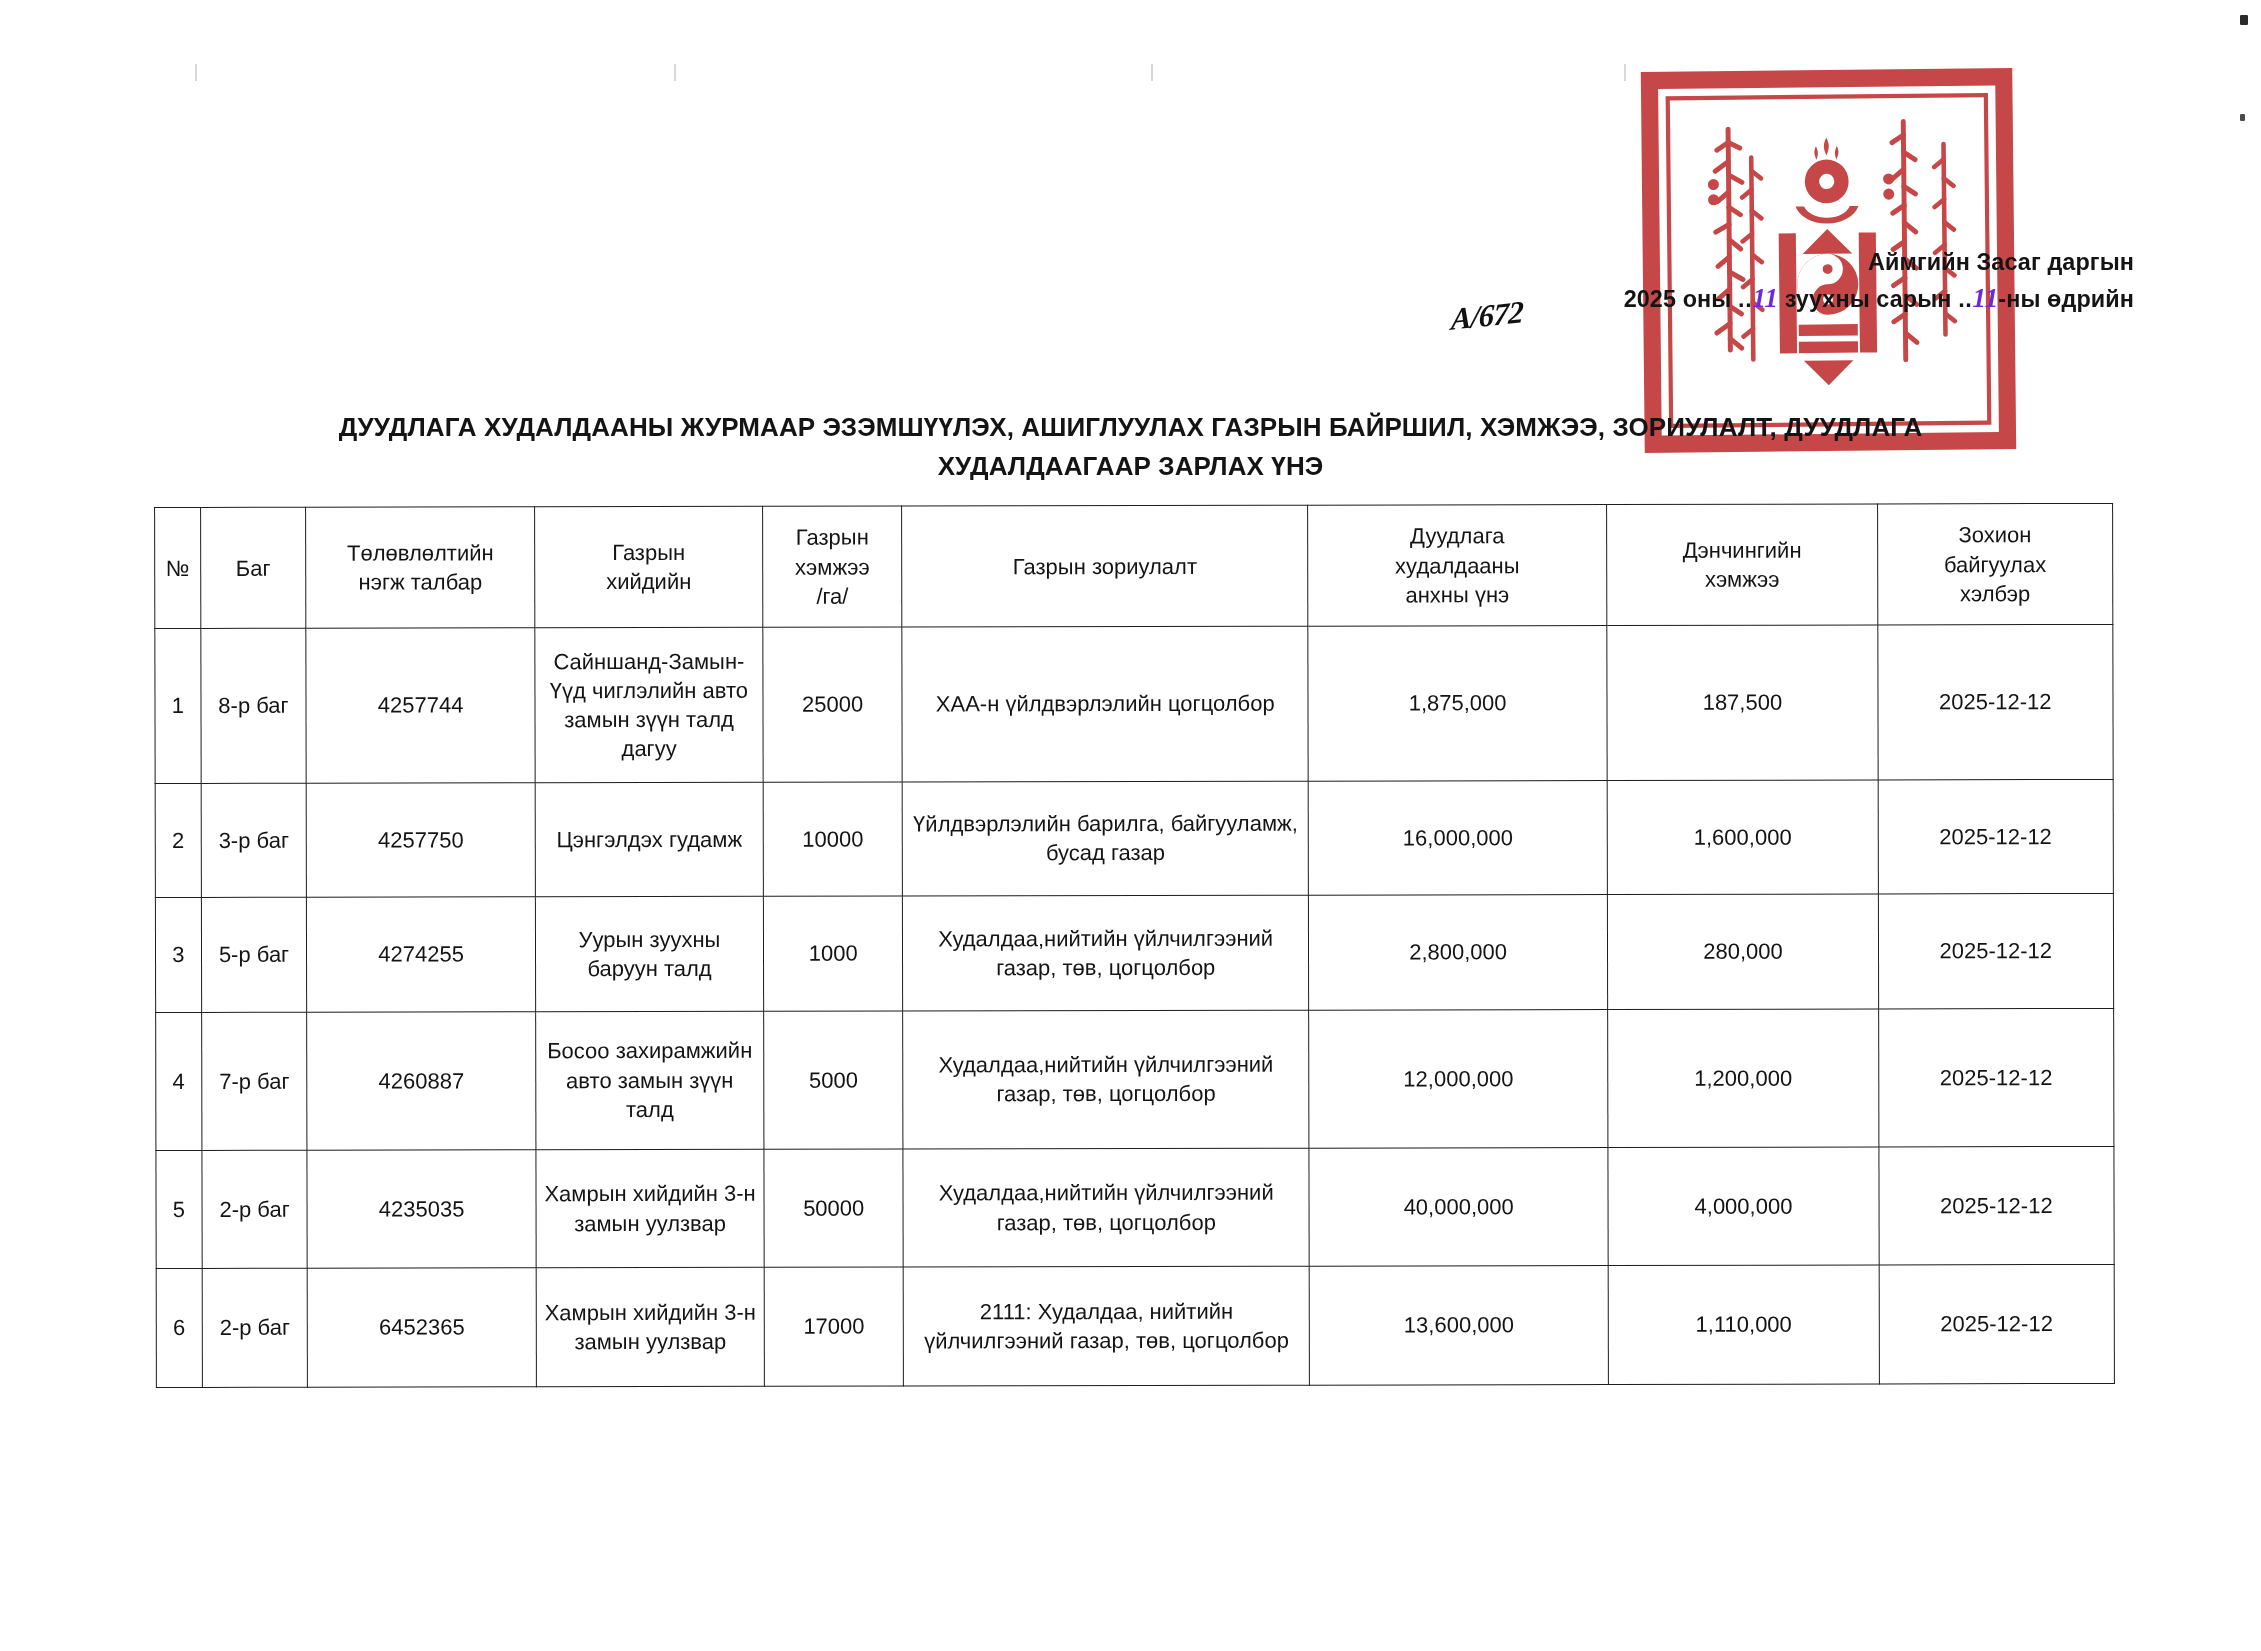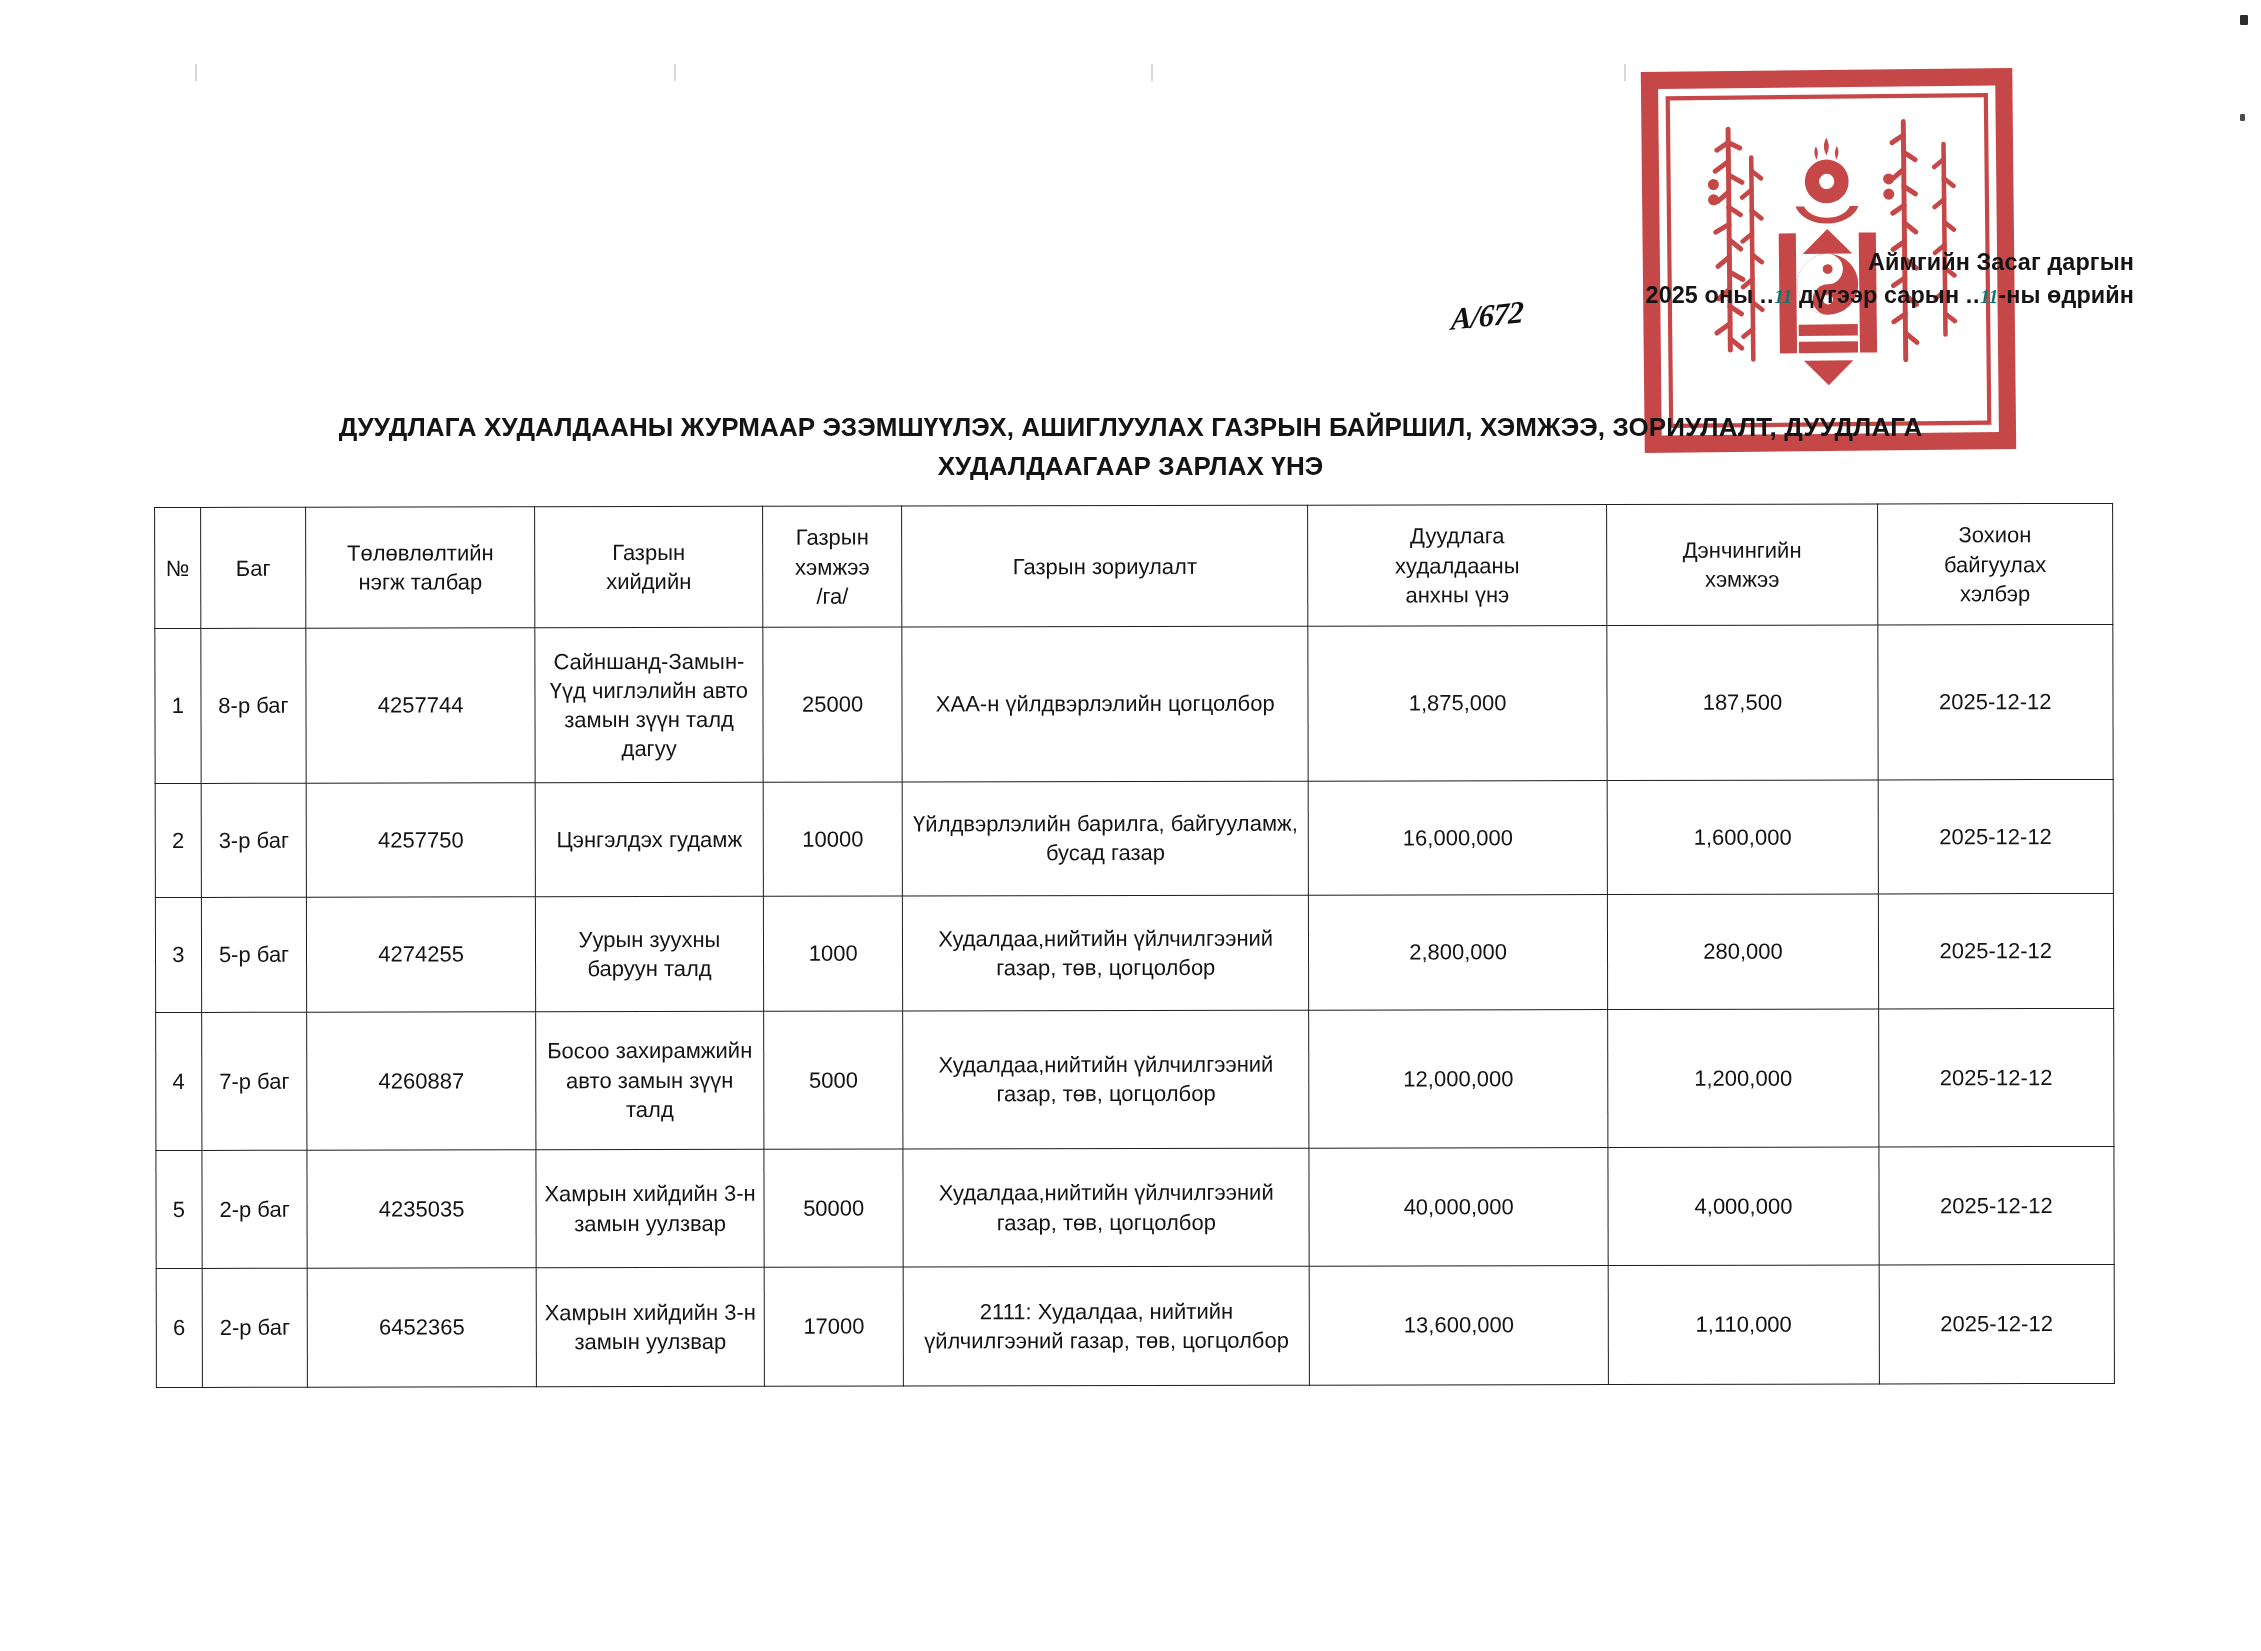--- a/index.html
+++ b/index.html
@@ -48,22 +48,22 @@
     letter-spacing: 0.1px;
     z-index: 6;
     white-space: nowrap;
     margin-top: 13px;
   }
   .header-line { display: block; }
   .hand {
     font-family: "Liberation Serif", serif;
     font-style: italic;
     font-weight: 700;
-    font-size: 19px;
-    color: #0f766e;
+    font-size: 27px;
+    color: #6d28d9;
   }
   .dots { letter-spacing: 0.7px; }
 
   .doc-number {
     position: absolute;
     left: 1451px;
     top: 298px;
     font-family: "Liberation Serif", serif;
     font-style: italic;
     font-weight: 700;
@@ -229,21 +229,21 @@
       <g stroke-width="2.4" transform="translate(161,0)">
         <path d="M0 42 v100"></path>
         <path d="M0 50 l-5 4 M0 60 l5 4 M0 71 l-5 4 M0 83 l5 4 M0 95 l-5 4 M0 107 l5 4 M0 119 l-5 4 M0 131 l5 4"></path>
       </g>
     </g>
   </svg>
 </div>
 
 <div class="header-block">
   <span class="header-line">Аймгийн Засаг даргын</span>
-  <span class="header-line"><span>2025 оны </span><span class="dots">..</span><span class="hand">11</span><span> дүгээр сарын </span><span class="dots">..</span><span class="hand">11</span><span>-ны өдрийн</span></span>
+  <span class="header-line"><span>2025 оны </span><span class="dots">..</span><span class="hand">11</span><span> зуухны сарын </span><span class="dots">..</span><span class="hand">11</span><span>-ны өдрийн</span></span>
 </div>
 
 <div class="doc-number">A/672</div>
 
 <div class="title">
   <span>ДУУДЛАГА ХУДАЛДААНЫ ЖУРМААР ЭЗЭМШҮҮЛЭХ, АШИГЛУУЛАХ  ГАЗРЫН БАЙРШИЛ, ХЭМЖЭЭ, ЗОРИУЛАЛТ, ДУУДЛАГА</span><br>
   <span>ХУДАЛДААГААР ЗАРЛАХ ҮНЭ</span>
 </div>
 
 <div class="table-wrap">

